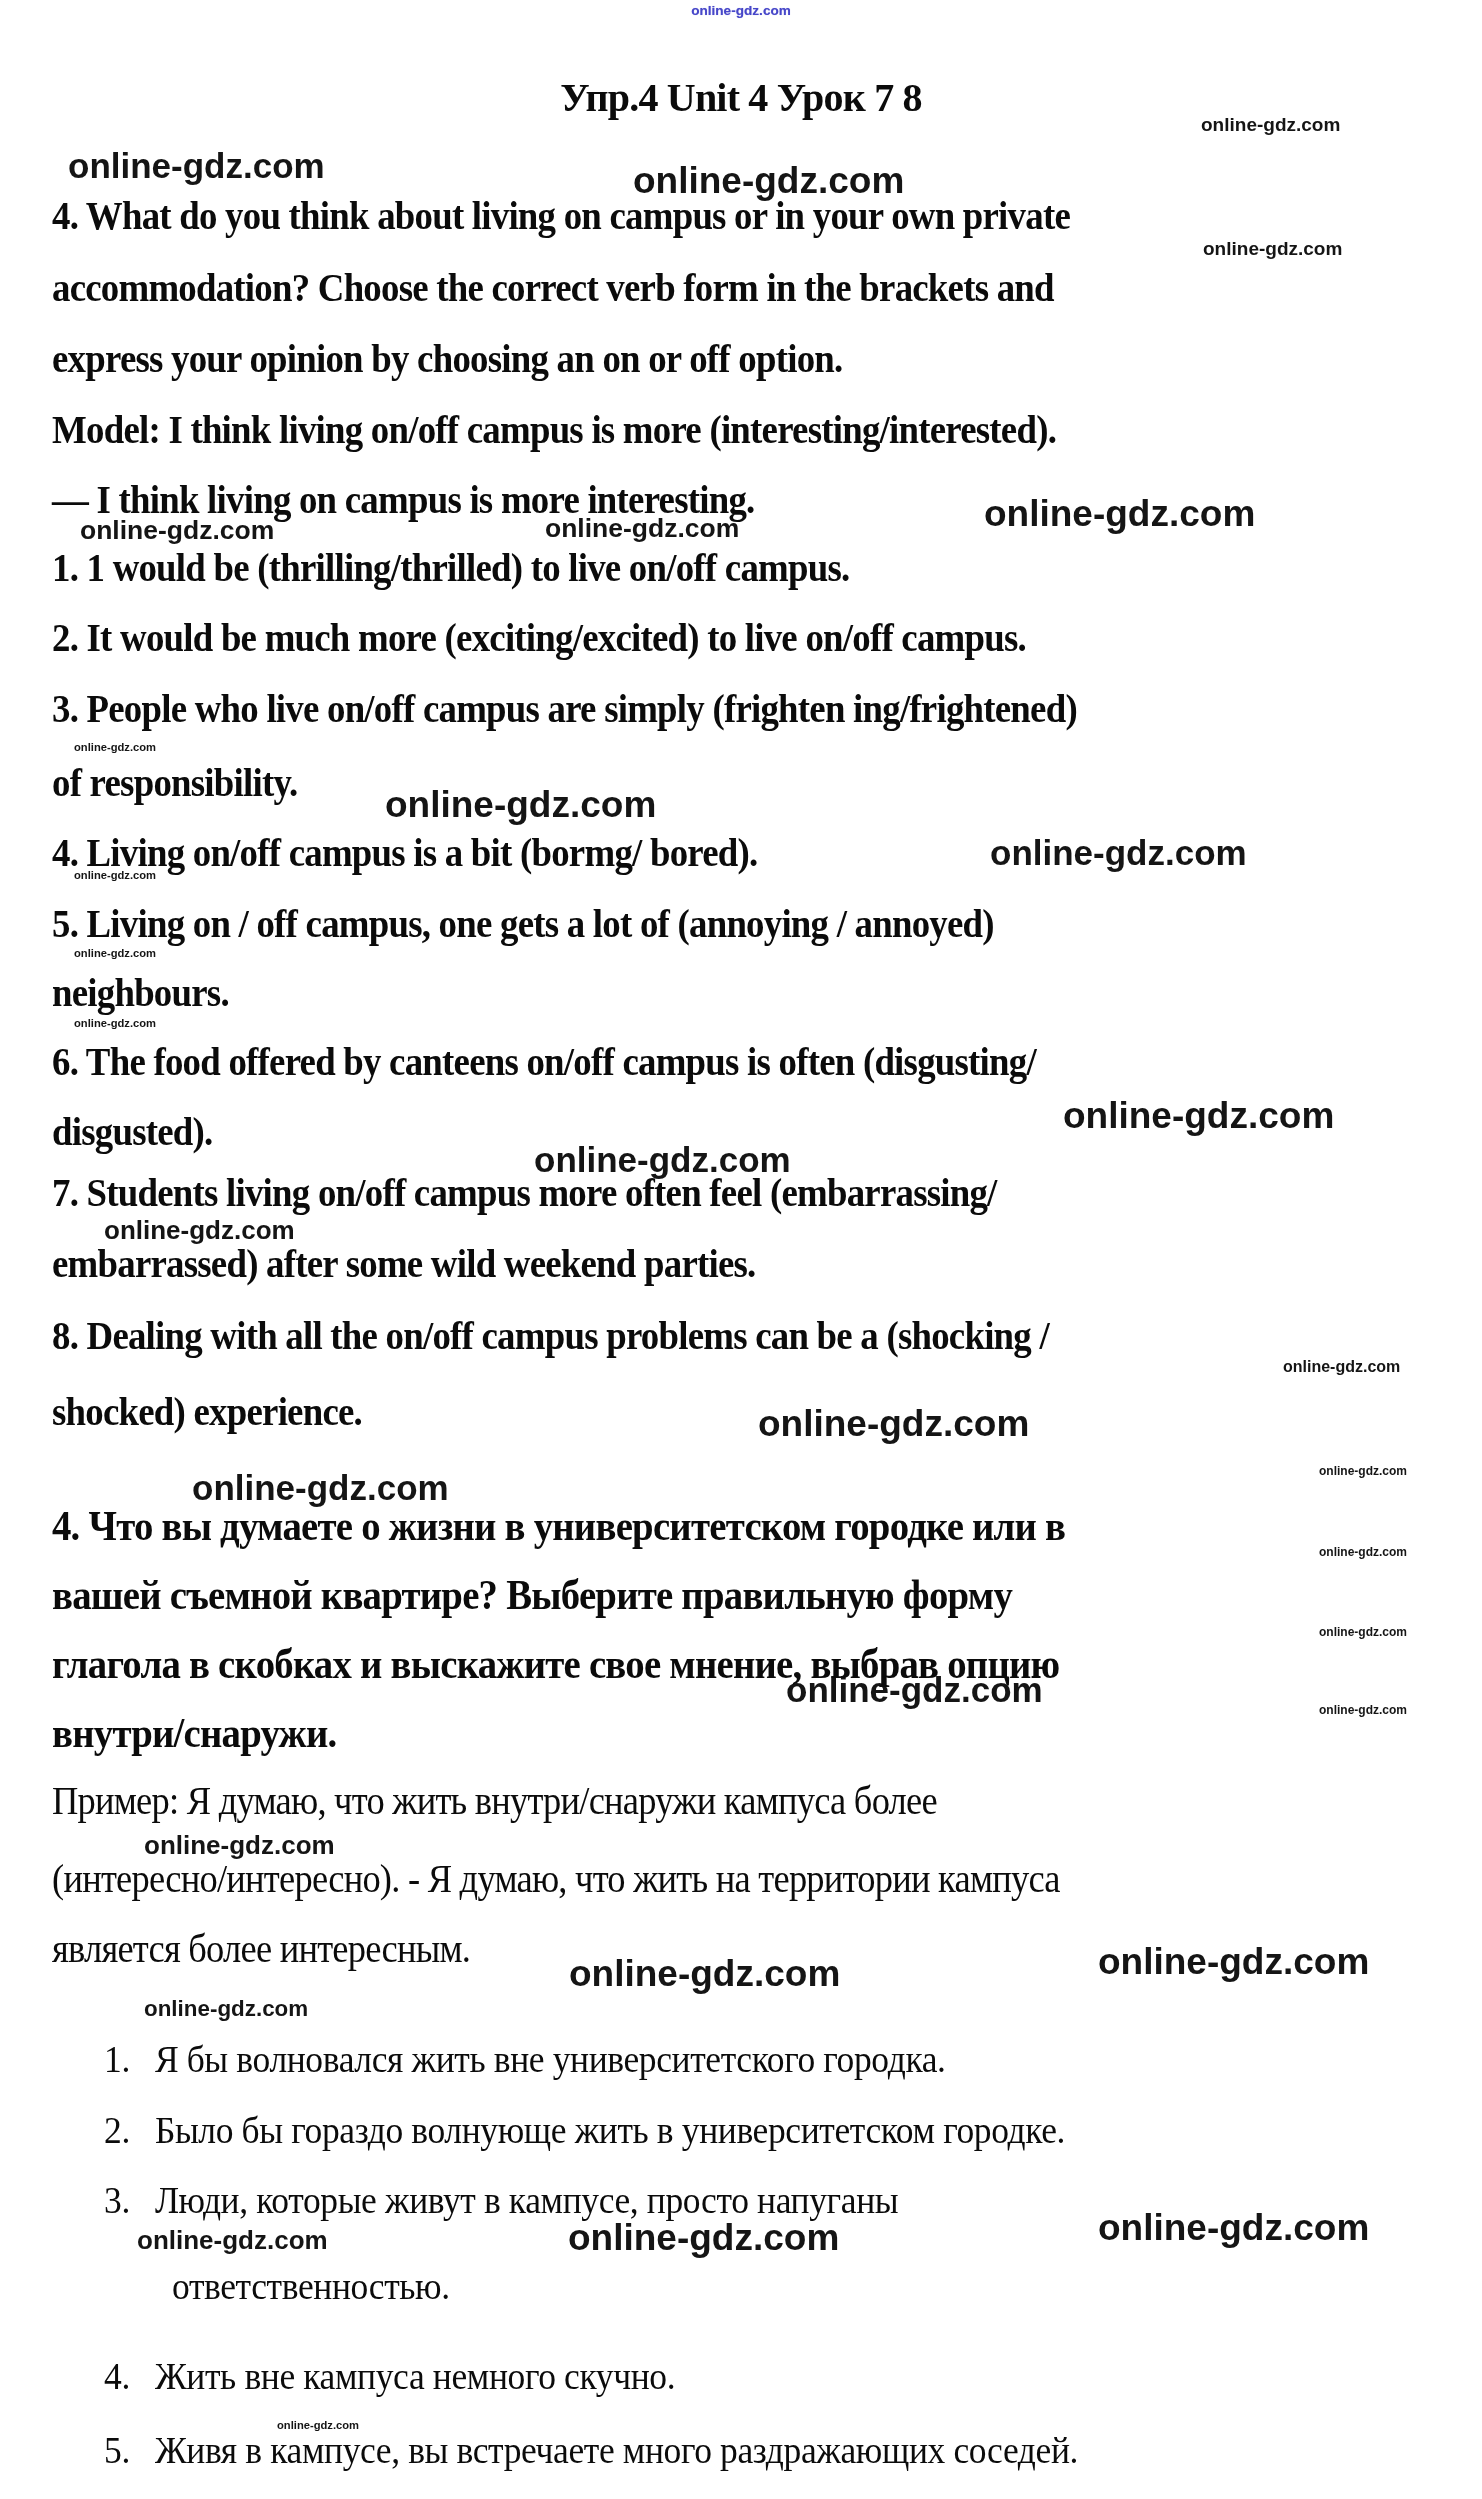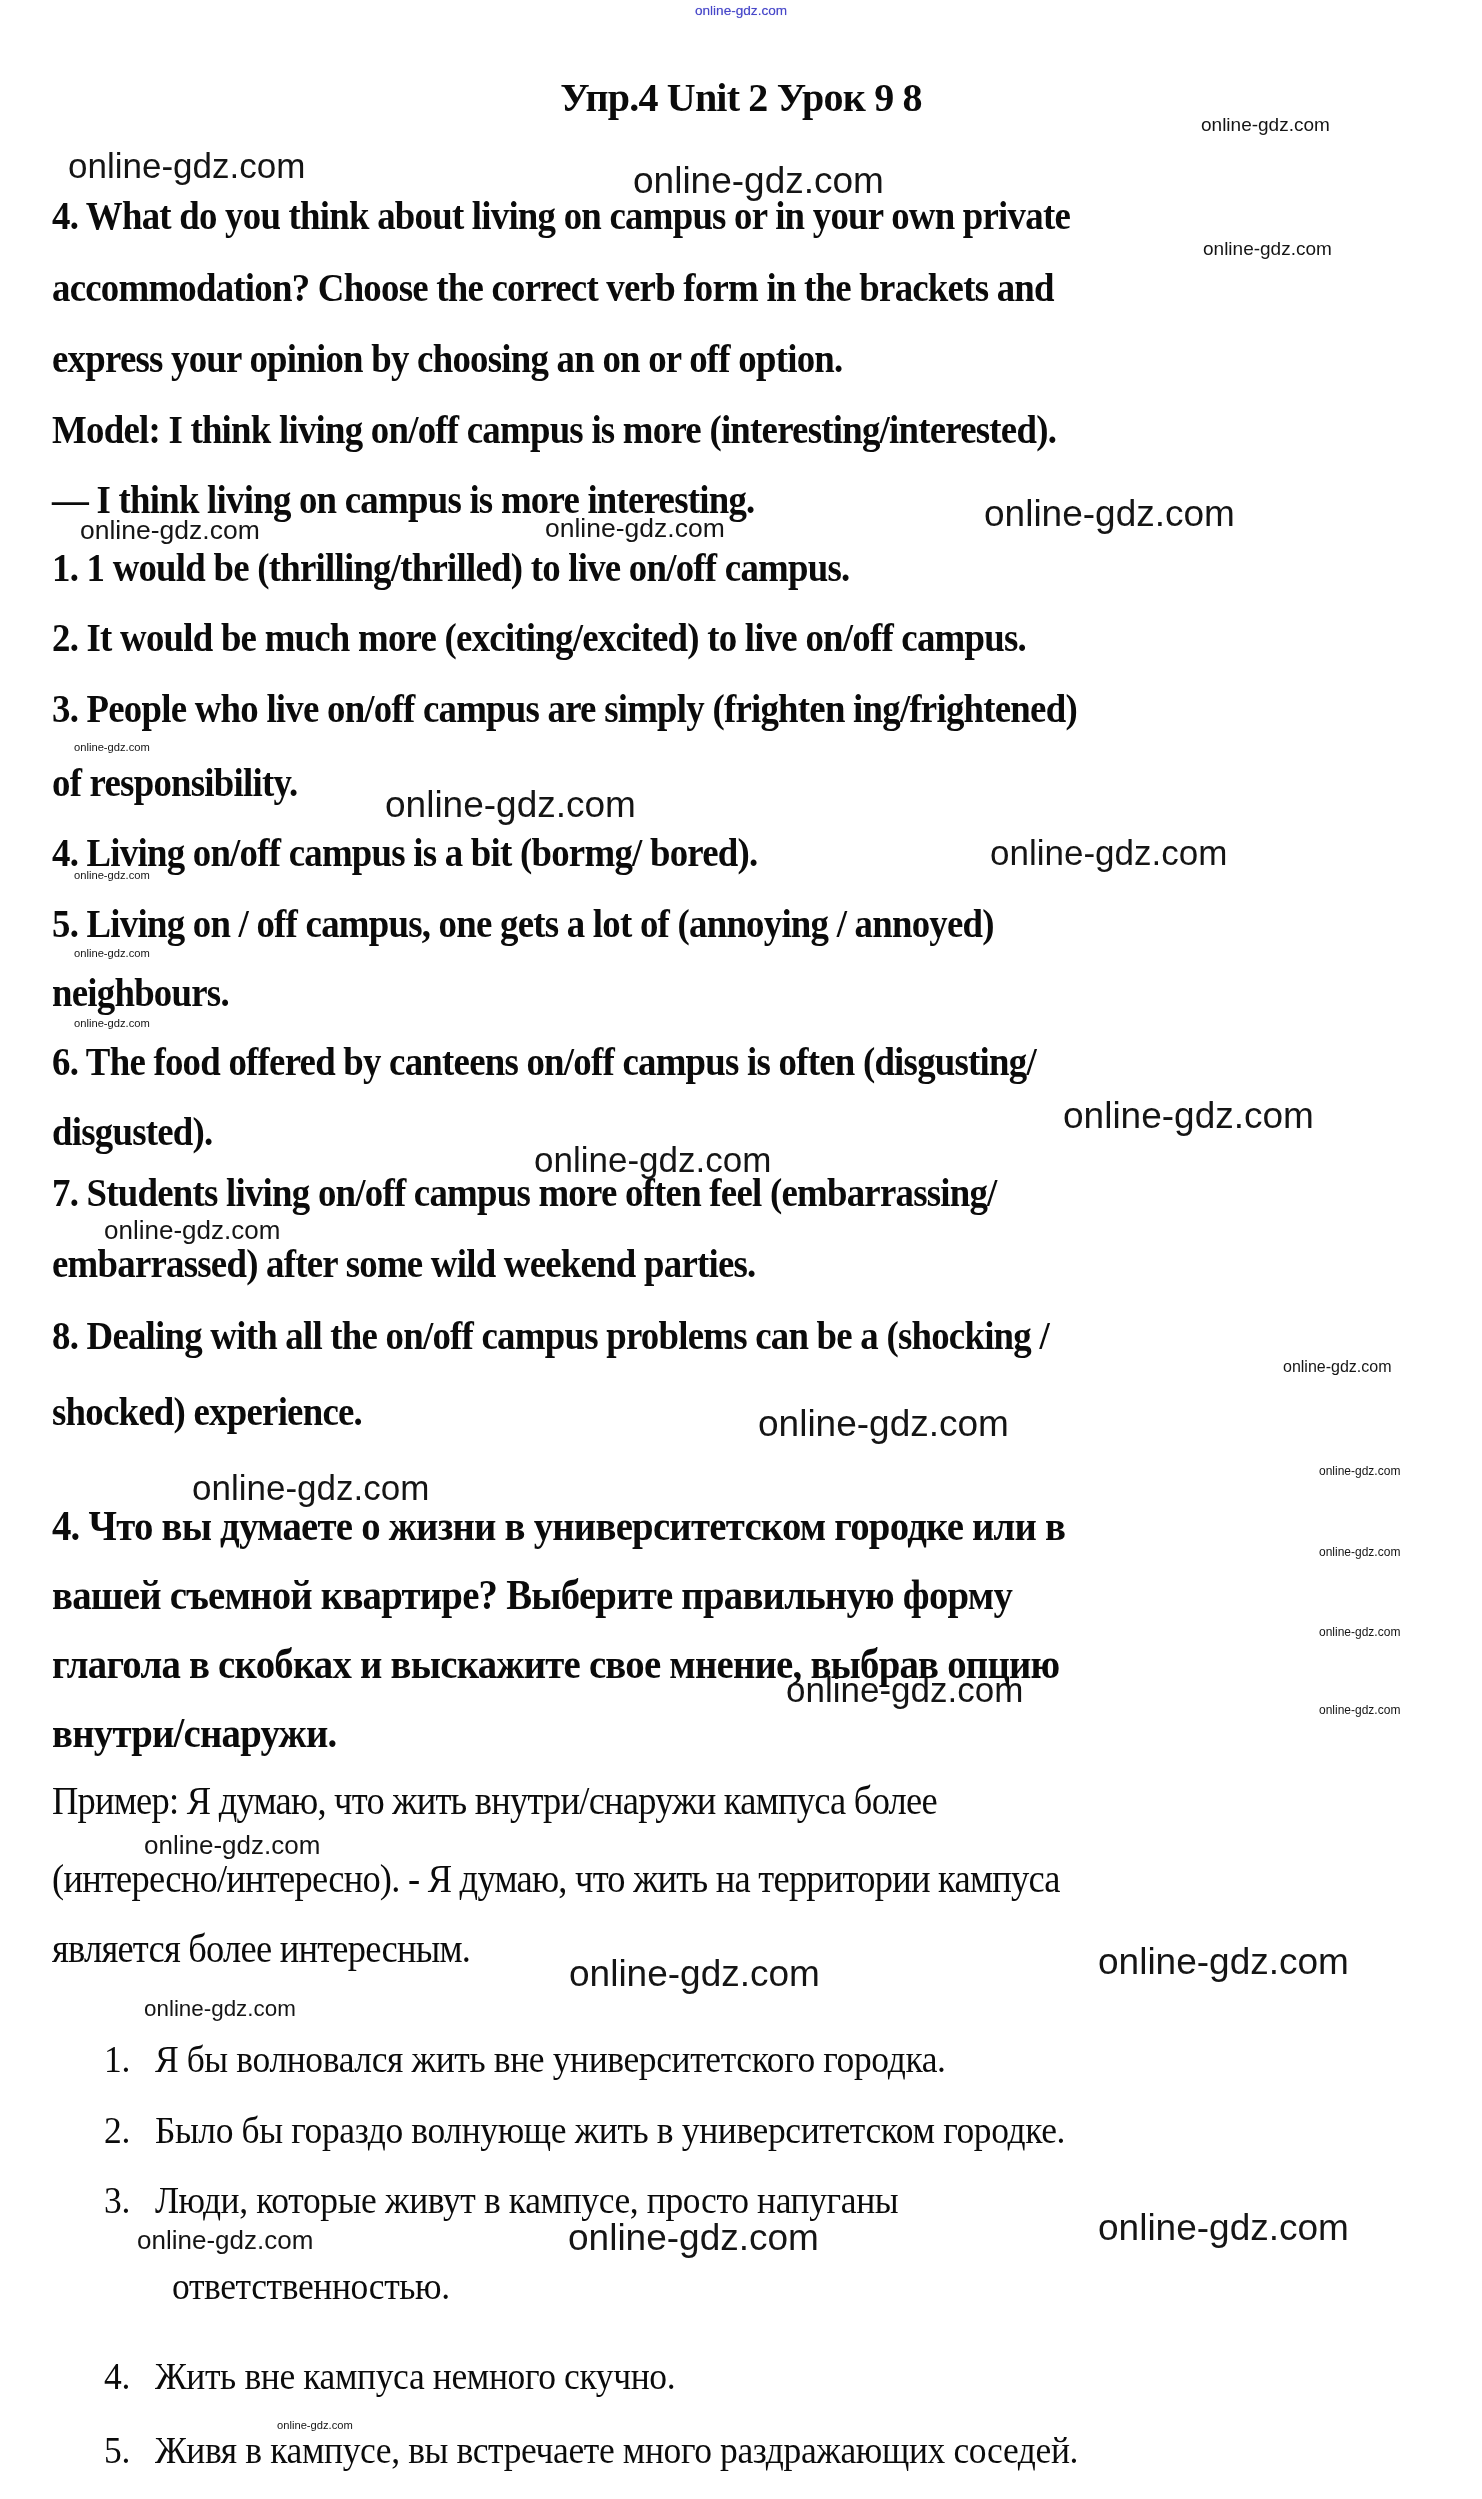--- a/index.html
+++ b/index.html
@@ -53,21 +53,21 @@
     font-size:37px;
     letter-spacing:-0.4px;
     transform:scale(0.96,1.04);
     transform-origin:left top;
   }
   .t-li .num{display:inline-block;width:53px;}
   .wm{
     position:absolute;
     white-space:nowrap;
     font-family:"Liberation Sans", sans-serif;
-    font-weight:normal;
+    font-weight:bold;
     color:#151515;
     line-height:1;
   }
   .wm-blue{
     left:0; width:100%;
     text-align:center;
     color:#4747c9;
     text-shadow:0 0 0.8px #9a9ae0;
   }
 </style>
@@ -103,21 +103,21 @@
   <span class="wm" style="top:1672px;left:786px;font-size:35px;">online-gdz.com</span>
   <span class="wm" style="top:1832px;left:144px;font-size:26px;">online-gdz.com</span>
   <span class="wm" style="top:1955px;left:569px;font-size:37px;">online-gdz.com</span>
   <span class="wm" style="top:1943px;left:1098px;font-size:37px;">online-gdz.com</span>
   <span class="wm" style="top:1998px;left:144px;font-size:22.4px;">online-gdz.com</span>
   <span class="wm" style="top:2227px;left:137px;font-size:26px;">online-gdz.com</span>
   <span class="wm" style="top:2219px;left:568px;font-size:37px;">online-gdz.com</span>
   <span class="wm" style="top:2209px;left:1098px;font-size:37px;">online-gdz.com</span>
   <span class="wm" style="top:2420px;left:277px;font-size:11.2px;">online-gdz.com</span>
 
-  <div class="line t-title" style="top:77px;">Упр.4 Unit 2 Урок 9 8</div>
+  <div class="line t-title" style="top:77px;">Упр.4 Unit 4 Урок 7 8</div>
 
   <div class="line t-en" style="top:195px;">4. What do you think about living on campus or in your own private</div>
   <div class="line t-en" style="top:267px;">accommodation? Choose the correct verb form in the brackets and</div>
   <div class="line t-en" style="top:338px;">express your opinion by choosing an on or off option.</div>
   <div class="line t-en" style="top:409px;">Model: I think living on/off campus is more (interesting/interested).</div>
   <div class="line t-en" style="top:479px;">— I think living on campus is more interesting.</div>
   <div class="line t-en" style="top:547px;">1. 1 would be (thrilling/thrilled) to live on/off campus.</div>
   <div class="line t-en" style="top:617px;">2. It would be much more (exciting/excited) to live on/off campus.</div>
   <div class="line t-en" style="top:688px;">3. People who live on/off campus are simply (frighten ing/frightened)</div>
   <div class="line t-en" style="top:762px;">of responsibility.</div>

